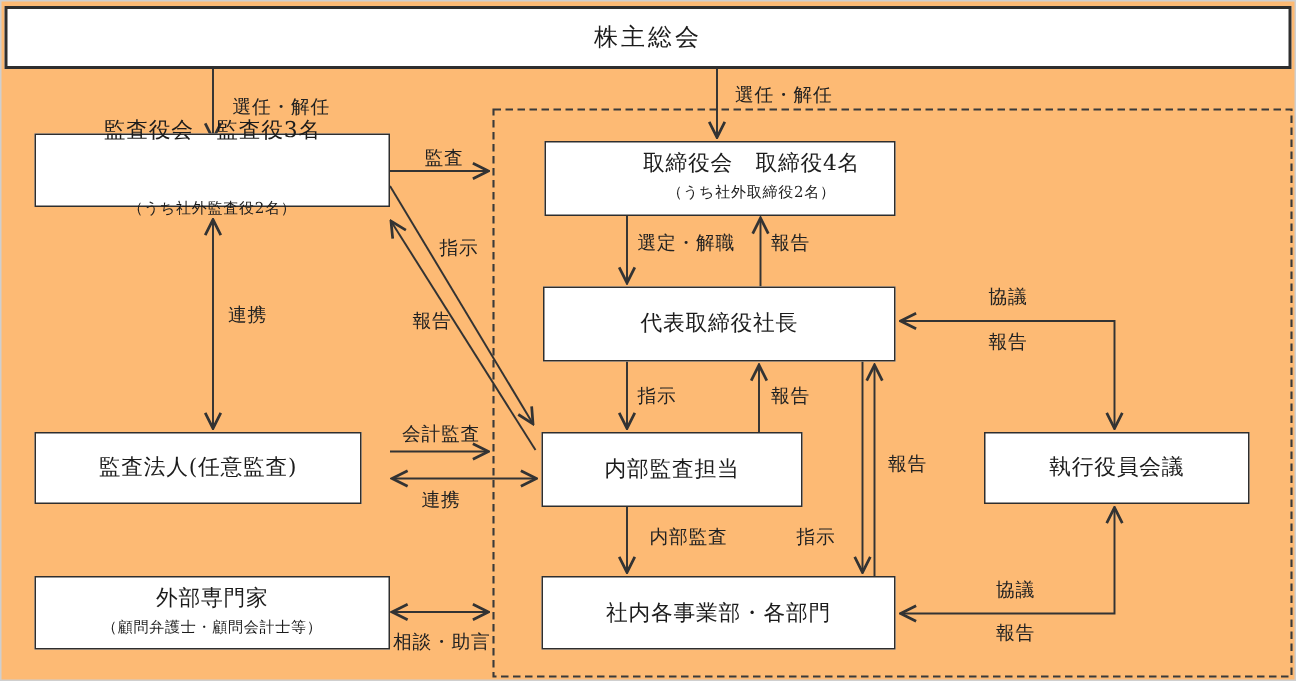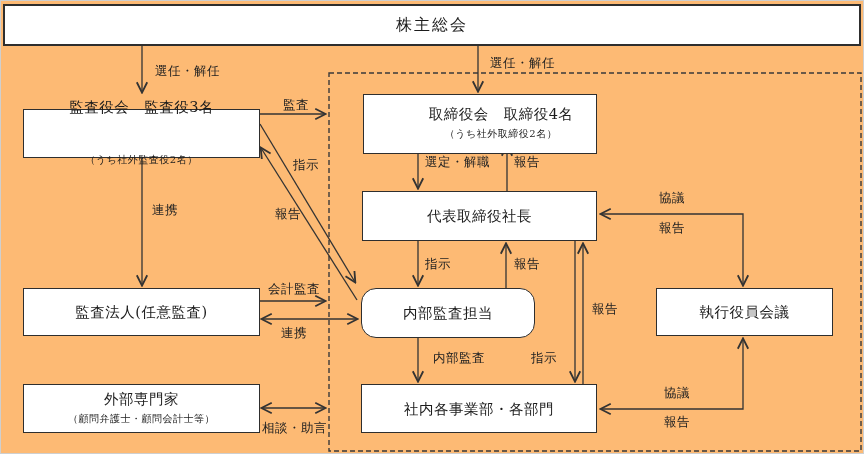--- a/index.html
+++ b/index.html
@@ -91,39 +91,39 @@
       <path d="M261,318 L356,318" marker-start="url(#arr)" marker-end="url(#arr)"></path>
 
       <path d="M261,407 L324,407" marker-start="url(#arr)" marker-end="url(#arr)"></path>
     </g>
   </svg>
 
   <div class="box" id="box-shareholders" style="left:2px;top:3px;width:858px;height:42px;">
     <span>株主総会</span>
   </div>
 
-  <div class="box" style="left:22px;top:108px;width:237px;height:49px;gap:33px;">
+  <div class="box" style="left:22px;top:88px;width:237px;height:49px;gap:33px;">
     <span>監査役会　監査役3名</span>
     <span class="l2">（うち社外監査役2名）</span>
   </div>
 
-  <div class="box" style="left:362px;top:93px;width:234px;height:60px;padding-left:42px;">
+  <div class="box" style="left:362px;top:93px;width:234px;height:50px;padding-left:42px;">
     <span>取締役会　取締役4名</span>
     <span class="l2">（うち社外取締役2名）</span>
   </div>
 
   <div class="box" style="left:361px;top:190px;width:235px;height:50px;">
     <span>代表取締役社長</span>
   </div>
 
-  <div class="box" style="left:360px;top:287px;width:174px;height:50px;border-radius:15px;">
+  <div class="box" style="left:360px;top:287px;width:174px;height:50px;">
     <span>内部監査担当</span>
   </div>
 
-  <div class="box" style="left:22px;top:287px;width:237px;height:48px;">
+  <div class="box" style="left:22px;top:287px;width:218px;height:48px;">
     <span>監査法人(任意監査)</span>
   </div>
 
   <div class="box" style="left:655px;top:287px;width:177px;height:48px;">
     <span>執行役員会議</span>
   </div>
 
   <div class="box" style="left:360px;top:383px;width:236px;height:49px;">
     <span>社内各事業部・各部門</span>
   </div>

